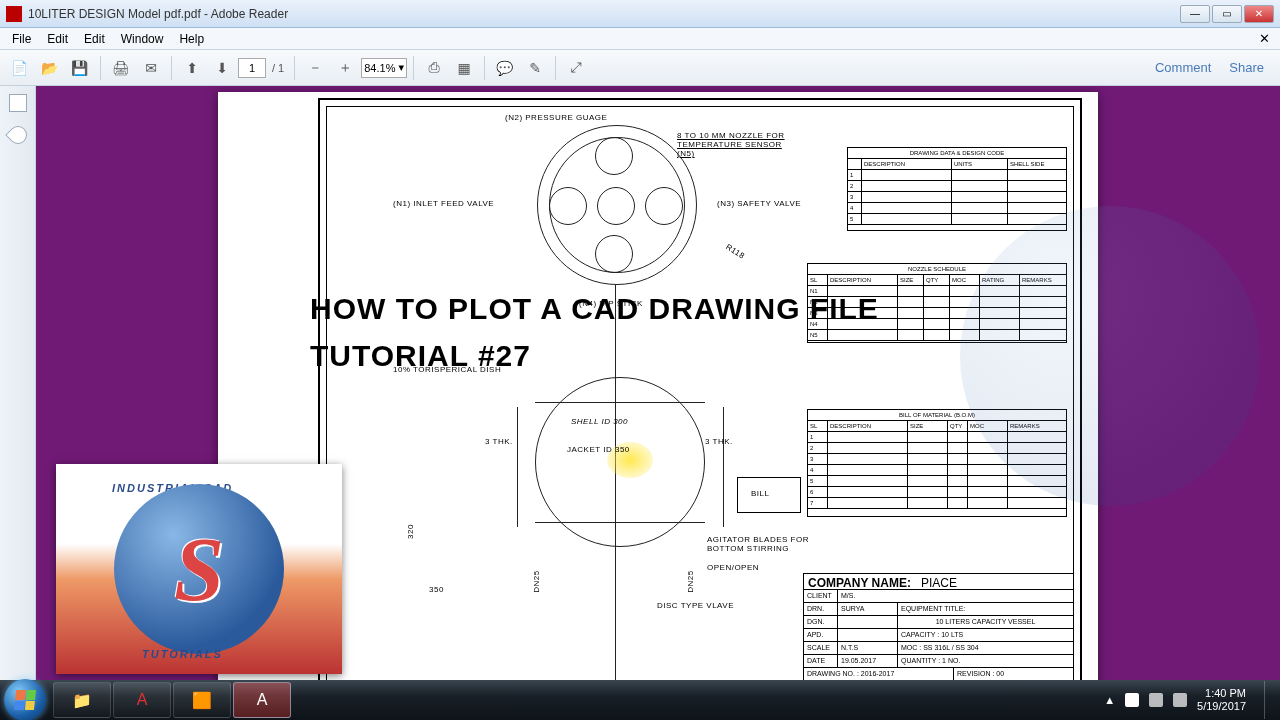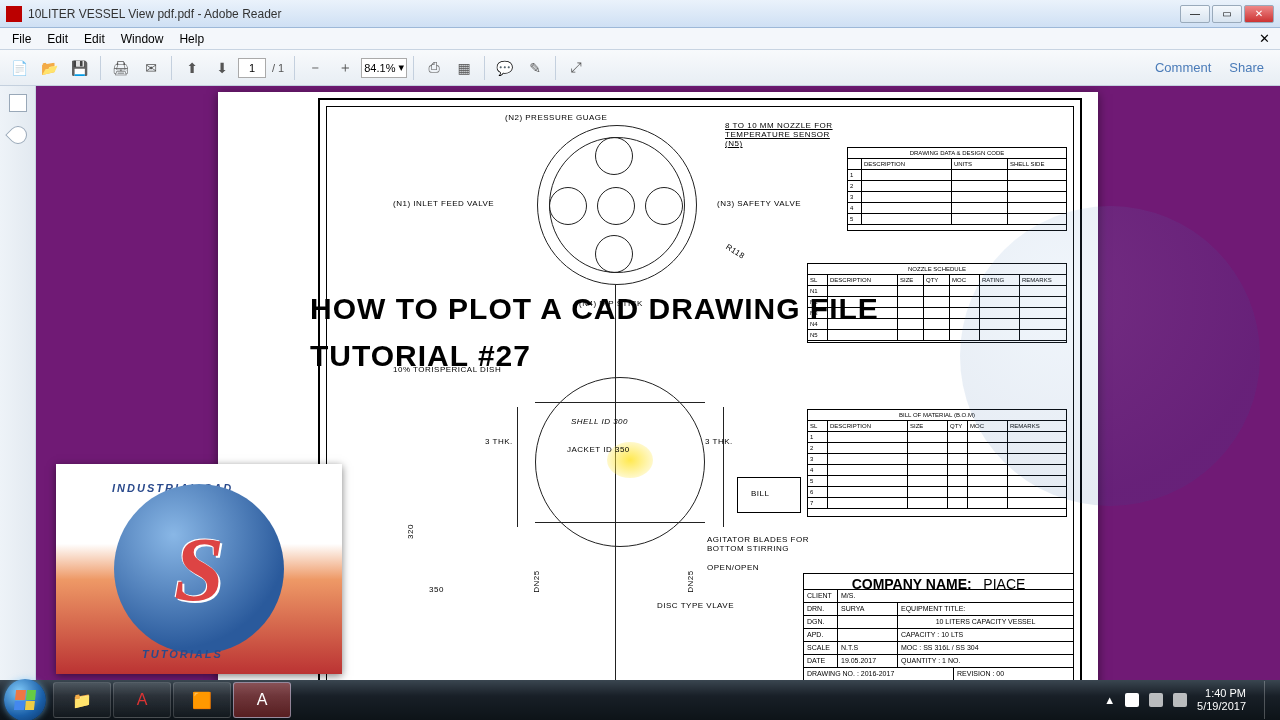--- a/index.html
+++ b/index.html
@@ -36,21 +36,21 @@
 
 
 .lbl { position:absolute; font-size:8px; font-family: Arial, sans-serif; letter-spacing:.5px; color:#000; white-space:nowrap; }
 .lbl.u { text-decoration: underline; }
 
 
 .titleblock { position:absolute; right:0; bottom:0; width:270px; height:120px; border-left:1px solid #000; border-top:1px solid #000; }
 .titleblock .row { border-bottom:1px solid #000; display:flex; font-size:7px; }
 .titleblock .row > div { border-right:1px solid #000; padding:1px 3px; height:12px; line-height:10px; }
 .titleblock .row > div:last-child { border-right:none; flex:1; }
-.titleblock .company { height:16px; font-size:14px; font-weight:bold; padding:2px 4px; border-bottom:1px solid #000;text-align:center; }
+.titleblock .company { height:16px; font-size:12px; font-weight:bold; padding:2px 4px; border-bottom:1px solid #000; }
 
 .side-table { position:absolute; border:1px solid #000; background:#fff; }
 .side-table .hrow { display:flex; border-bottom:1px solid #000; }
 .side-table .hrow > div { border-right:1px solid #000; font-size:6px; padding:1px 2px; height:10px; line-height:8px; }
 .side-table .hrow > div:last-child { border-right:none; }
 
 
 .circle { position:absolute; border:1px solid #222; border-radius:50%; }
 .line { position:absolute; background:#222; }
 .yellow-blob { position:absolute; width:46px; height:36px; background: radial-gradient(ellipse, rgba(255,230,60,.9), rgba(255,230,60,0)); border-radius:50%; }
@@ -78,21 +78,21 @@
 .tray { margin-left:auto; display:flex; align-items:center; color:#fff; font-size:11px; padding-right:6px; gap:10px; }
 .tray .clock { text-align:right; line-height:1.2; }
 .tray .show-desktop { width:10px; height:38px; border-left:1px solid rgba(255,255,255,.25); margin-left:8px; }
 .tray-icon { width:14px; height:14px; background: rgba(255,255,255,.7); border-radius:2px; }
 </style>
 </head>
 <body>
 
 <div class="titlebar">
   <div class="app-icon"></div>
-  <div class="title-text">10LITER VESSEL View pdf.pdf - Adobe Reader</div>
+  <div class="title-text">10LITER DESIGN Model pdf.pdf - Adobe Reader</div>
   <div class="win-btns">
     <div class="win-btn">—</div>
     <div class="win-btn">▭</div>
     <div class="win-btn close">✕</div>
   </div>
 </div>
 
 <div class="menubar">
   <span>File</span>
   <span>Edit</span>
@@ -154,21 +154,21 @@
           <div class="line" style="left:208px; top:295px; width:170px; height:1px;"></div>
           <div class="line" style="left:208px; top:415px; width:170px; height:1px;"></div>
           <div class="line" style="left:190px; top:300px; width:1px; height:120px;"></div>
           <div class="line" style="left:396px; top:300px; width:1px; height:120px;"></div>
           <div class="line" style="left:288px; top:178px; width:1px; height:420px;"></div>
           <div style="position:absolute; left:410px; top:370px; width:64px; height:36px; border:1px solid #000;"></div>
 
           <div class="yellow-blob" style="left:280px; top:335px;"></div>
 
           <div class="lbl" style="left:178px; top:6px;">(N2) PRESSURE GUAGE</div>
-          <div class="lbl u" style="left:350px; top:14px; width:120px; white-space:normal;margin-left:48px;">8 TO 10 MM NOZZLE FOR TEMPERATURE SENSOR (N5)</div>
+          <div class="lbl u" style="left:350px; top:24px; width:120px; white-space:normal;">8 TO 10 MM NOZZLE FOR TEMPERATURE SENSOR (N5)</div>
           <div class="lbl" style="left:66px; top:92px;">(N1) INLET FEED VALVE</div>
           <div class="lbl" style="left:390px; top:92px;">(N3) SAFETY VALVE</div>
           <div class="lbl" style="left:252px; top:192px;">(N4) DIP STICK</div>
           <div class="lbl" style="left:66px; top:258px;">10% TORISPERICAL DISH</div>
           <div class="lbl" style="left:244px; top:310px;font-style:italic;">SHELL ID 300</div>
           <div class="lbl" style="left:240px; top:338px;">JACKET ID 350</div>
           <div class="lbl" style="left:158px; top:330px;">3 THK.</div>
           <div class="lbl" style="left:378px; top:330px;">3 THK.</div>
           <div class="lbl" style="left:424px; top:382px;">BILL</div>
           <div class="lbl" style="left:380px; top:428px; width:110px; white-space:normal;">AGITATOR BLADES FOR BOTTOM STIRRING</div>

